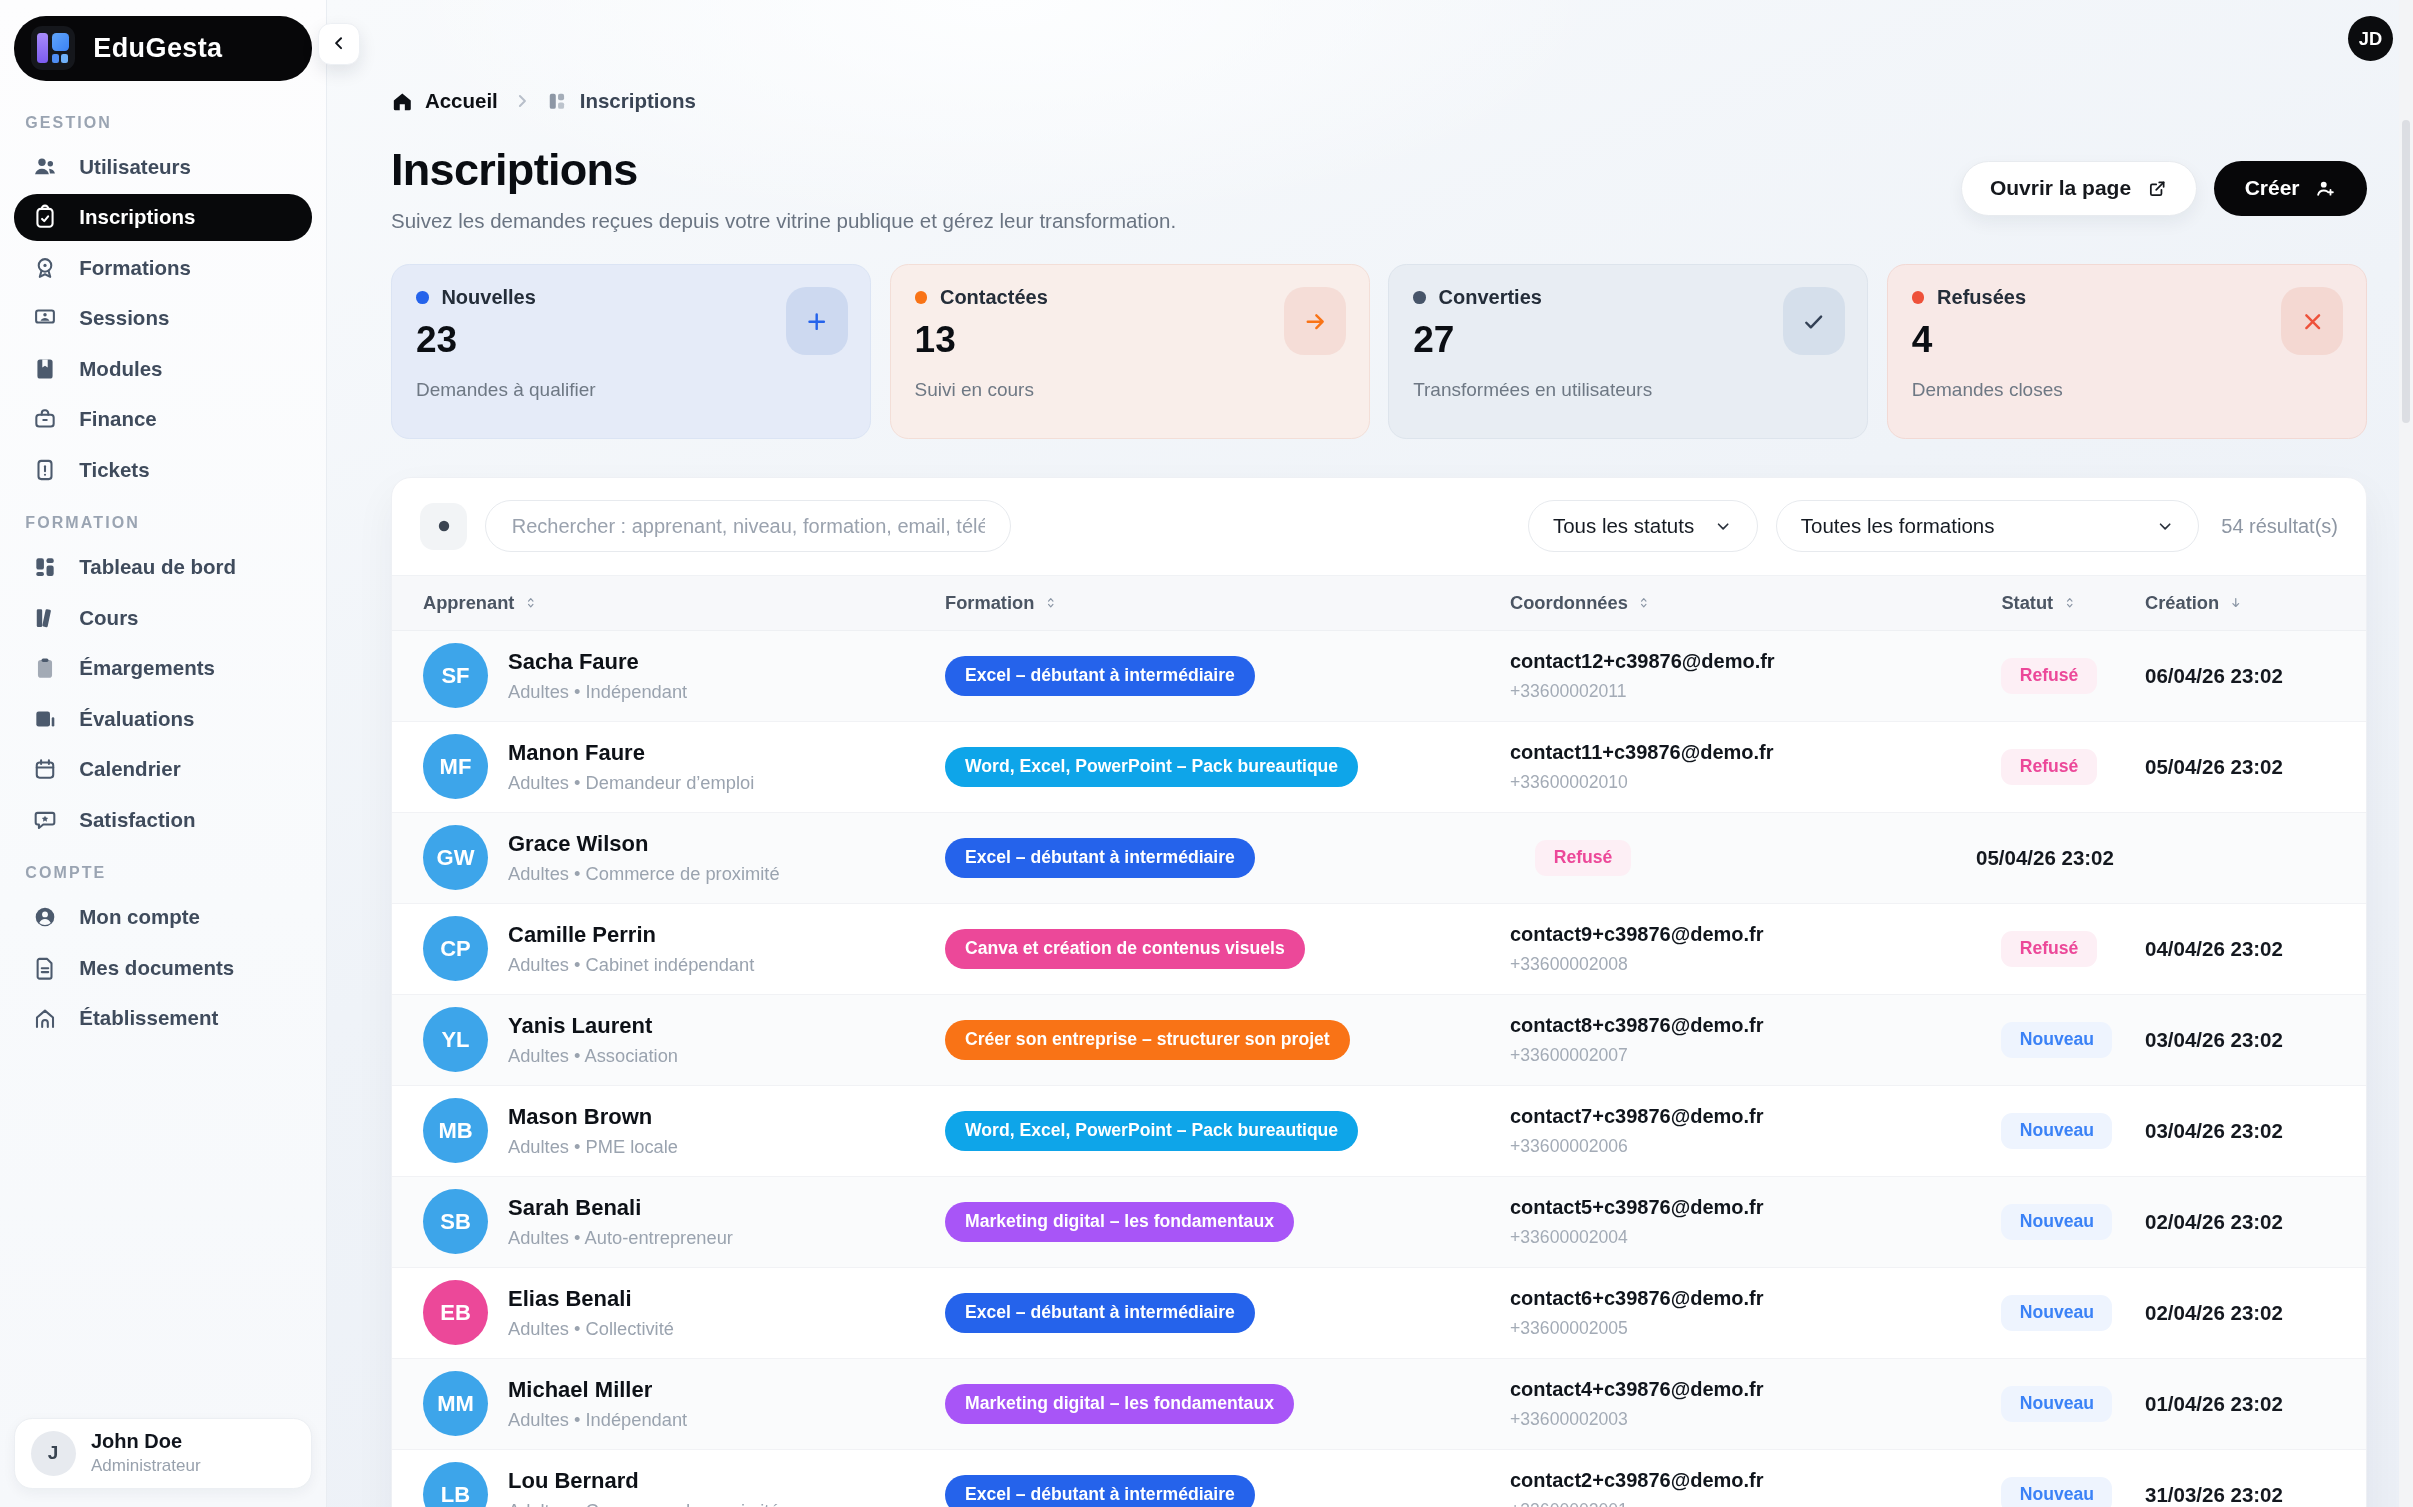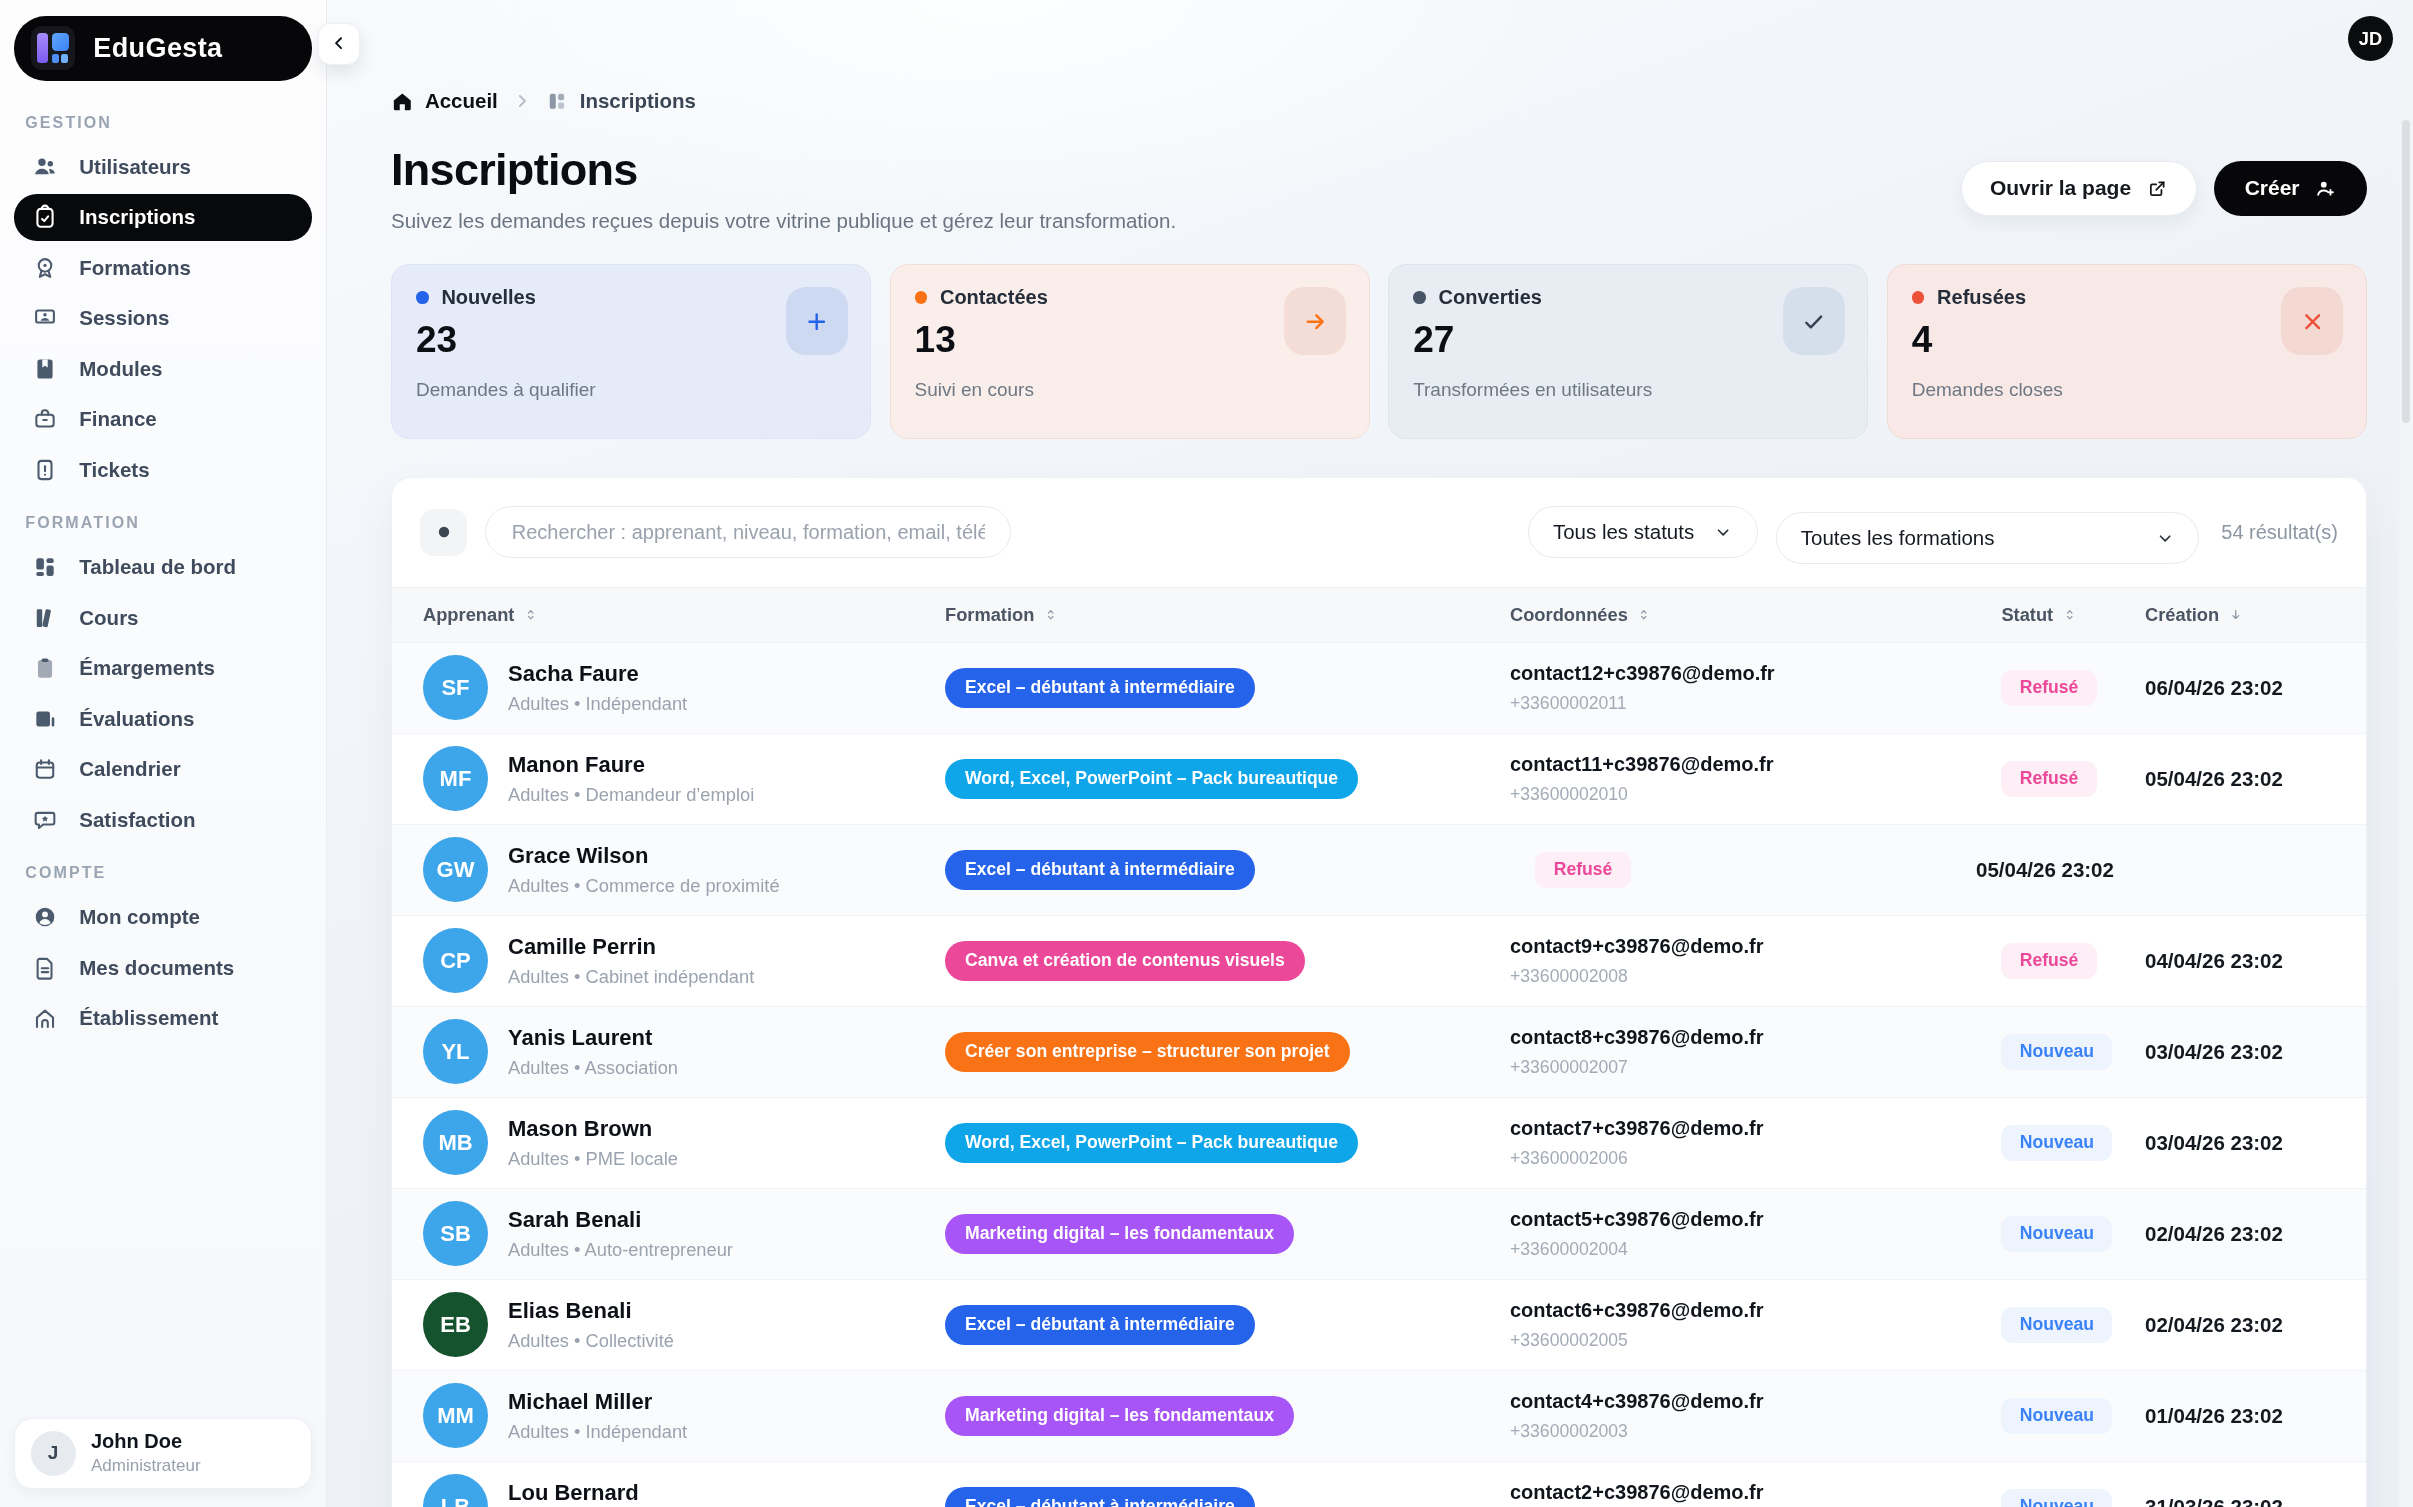--- a/index.html
+++ b/index.html
@@ -113,21 +113,21 @@
     width:526px;height:52px;border-radius:26px;border:0.7px solid #e7eaee;padding:0 25.4px;
     font-size:20px;color:#1c232e;background:#fff;outline:none;box-sizing:border-box;
     font-family:"Liberation Sans",sans-serif;
   }
   .search-input::placeholder{color:#9aa2ae;}
   .filter-spacer{flex:1;}
   .select{height:52px;border-radius:26px;border:0.7px solid #e7eaee;background:#fff;
           display:flex;align-items:center;gap:20px;padding:0 24px;font-size:20.5px;color:#151a22;
           cursor:pointer;box-sizing:border-box;}
   .select svg{width:18.3px;height:18.3px;color:#2a313c;flex:none;}
-  .select-formations{width:423px;justify-content:space-between;margin-top:12px;}
+  .select-formations{width:423px;justify-content:space-between;}
   .results-count{font-size:20px;color:#8d96a3;margin-left:4.2px;white-space:nowrap;}
 
   
   .thead,.trow{
     display:grid;grid-template-columns:522px 565px 466px 169px 1fr;
     padding:0 31px;align-items:center;
   }
   .thead{background:#f7f8fa;border-top:0.7px solid #f0f2f5;border-bottom:0.7px solid #eef0f3;
          height:54px;font-size:18.3px;font-weight:700;color:#4b5563;}
   .th{display:flex;align-items:center;gap:8.5px;cursor:pointer;}
@@ -617,21 +617,21 @@
             <div><span class="badge" style="background: rgb(168, 85, 247);">Marketing digital – les fondamentaux</span></div>
             <div>
               <div class="row-email">contact5+c39876@demo.fr</div>
               <div class="row-phone">+33600002004</div>
             </div>
             <div class="cell-statut"><span class="status-pill" style="color: rgb(59, 130, 246); background: rgb(238, 244, 254);">Nouveau</span></div>
             <div class="row-date">02/04/26 23:02</div>
           </div>
           <div class="trow">
             <div class="cell-apprenant">
-              <span class="row-avatar" style="background: #14532d;">EB</span>
+              <span class="row-avatar" style="background: #ec4899;">EB</span>
               <span>
                 <div class="row-name">Elias Benali</div>
                 <div class="row-profile">Adultes • Collectivité</div>
               </span>
             </div>
             <div><span class="badge" style="background: rgb(37, 99, 235);">Excel – débutant à intermédiaire</span></div>
             <div>
               <div class="row-email">contact6+c39876@demo.fr</div>
               <div class="row-phone">+33600002005</div>
             </div>

